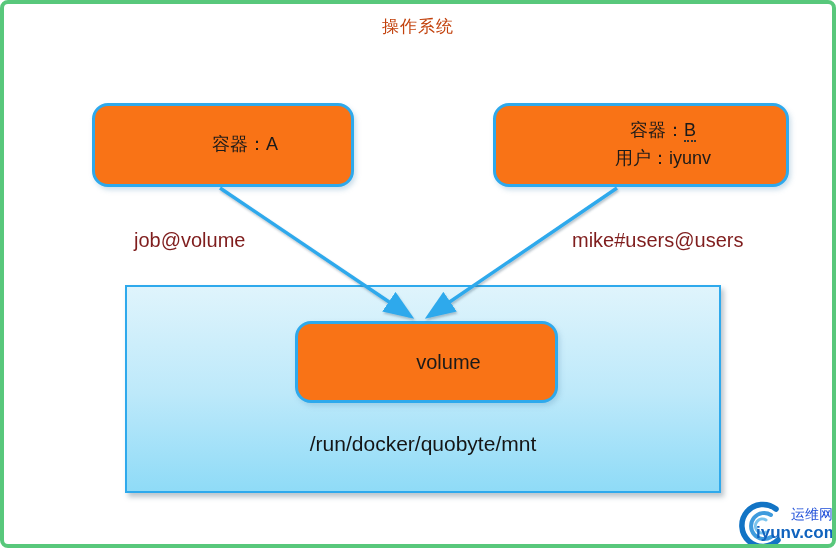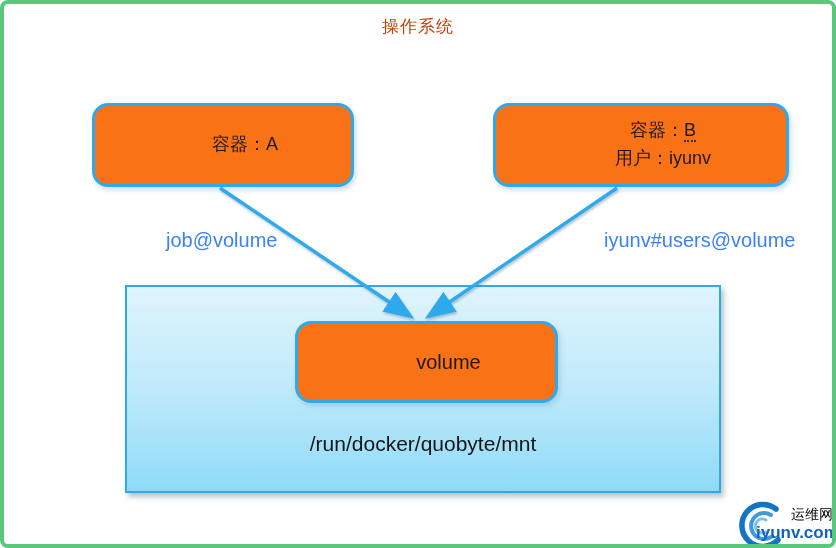--- a/index.html
+++ b/index.html
@@ -38,24 +38,23 @@
     text-align: center;
     z-index: 3;
     padding-left: 44px;
   }
   .node-a { left: 88px;  top: 99px; width: 262px; height: 84px; }
   .node-b { left: 489px; top: 99px; width: 296px; height: 84px; }
   .name-underline-dotted { border-bottom: 2px dotted #333; }
   .edge-label {
     position: absolute;
     font-size: 20px;
-    color: #3b82f6;
+    color: #7f1d1d;
     white-space: nowrap;
     z-index: 2;
-    margin-left: 32px;
   }
   .edge-label-a { left: 130px; top: 225px; }
   .edge-label-b { left: 568px; top: 225px; }
   .host-panel {
     position: absolute;
     left: 121px; top: 281px;
     width: 596px; height: 208px;
     background: linear-gradient(180deg, #DFF4FC 0%, #BDE9FA 52%, #8FDBF7 100%);
     border: 2px solid #2EA9EC;
     box-shadow: 3px 4px 5px rgba(60, 90, 110, 0.35);
@@ -82,21 +81,21 @@
   }
   .watermark {
     position: absolute;
     left: 730px; top: 493px;
     width: 106px; height: 52px;
     z-index: 5;
   }
   .watermark .logo-swirl { position: absolute; left: 2px; top: 2px; }
   .watermark .site-name {
     position: absolute; left: 57px; top: 9px;
-    font-size: 14px; color: #000000; white-space: nowrap;
+    font-size: 14px; color: #1d4ed8; white-space: nowrap;
   }
   .watermark .site-url {
     position: absolute; left: 22px; top: 26px;
     font-size: 17px; font-weight: bold; color: #1063BE; white-space: nowrap;
   }
 </style>
 </head>
 <body>
 
 <div class="stage">
@@ -106,21 +105,21 @@
   <div class="node node-a">
     <div><span>容器：</span><span>A</span></div>
   </div>
 
   <div class="node node-b">
     <div><span>容器：</span><span class="name-underline-dotted">B</span></div>
     <div>用户：iyunv</div>
   </div>
 
   <div class="edge-label edge-label-a">job@volume</div>
-  <div class="edge-label edge-label-b">iyunv#users@volume</div>
+  <div class="edge-label edge-label-b">mike#users@users</div>
 
   <div class="host-panel"></div>
 
   <div class="node node-volume">
     <div>volume</div>
   </div>
 
   <div class="mount-path">/run/docker/quobyte/mnt</div>
 
   <svg class="edges-svg" viewBox="0 0 836 548">

